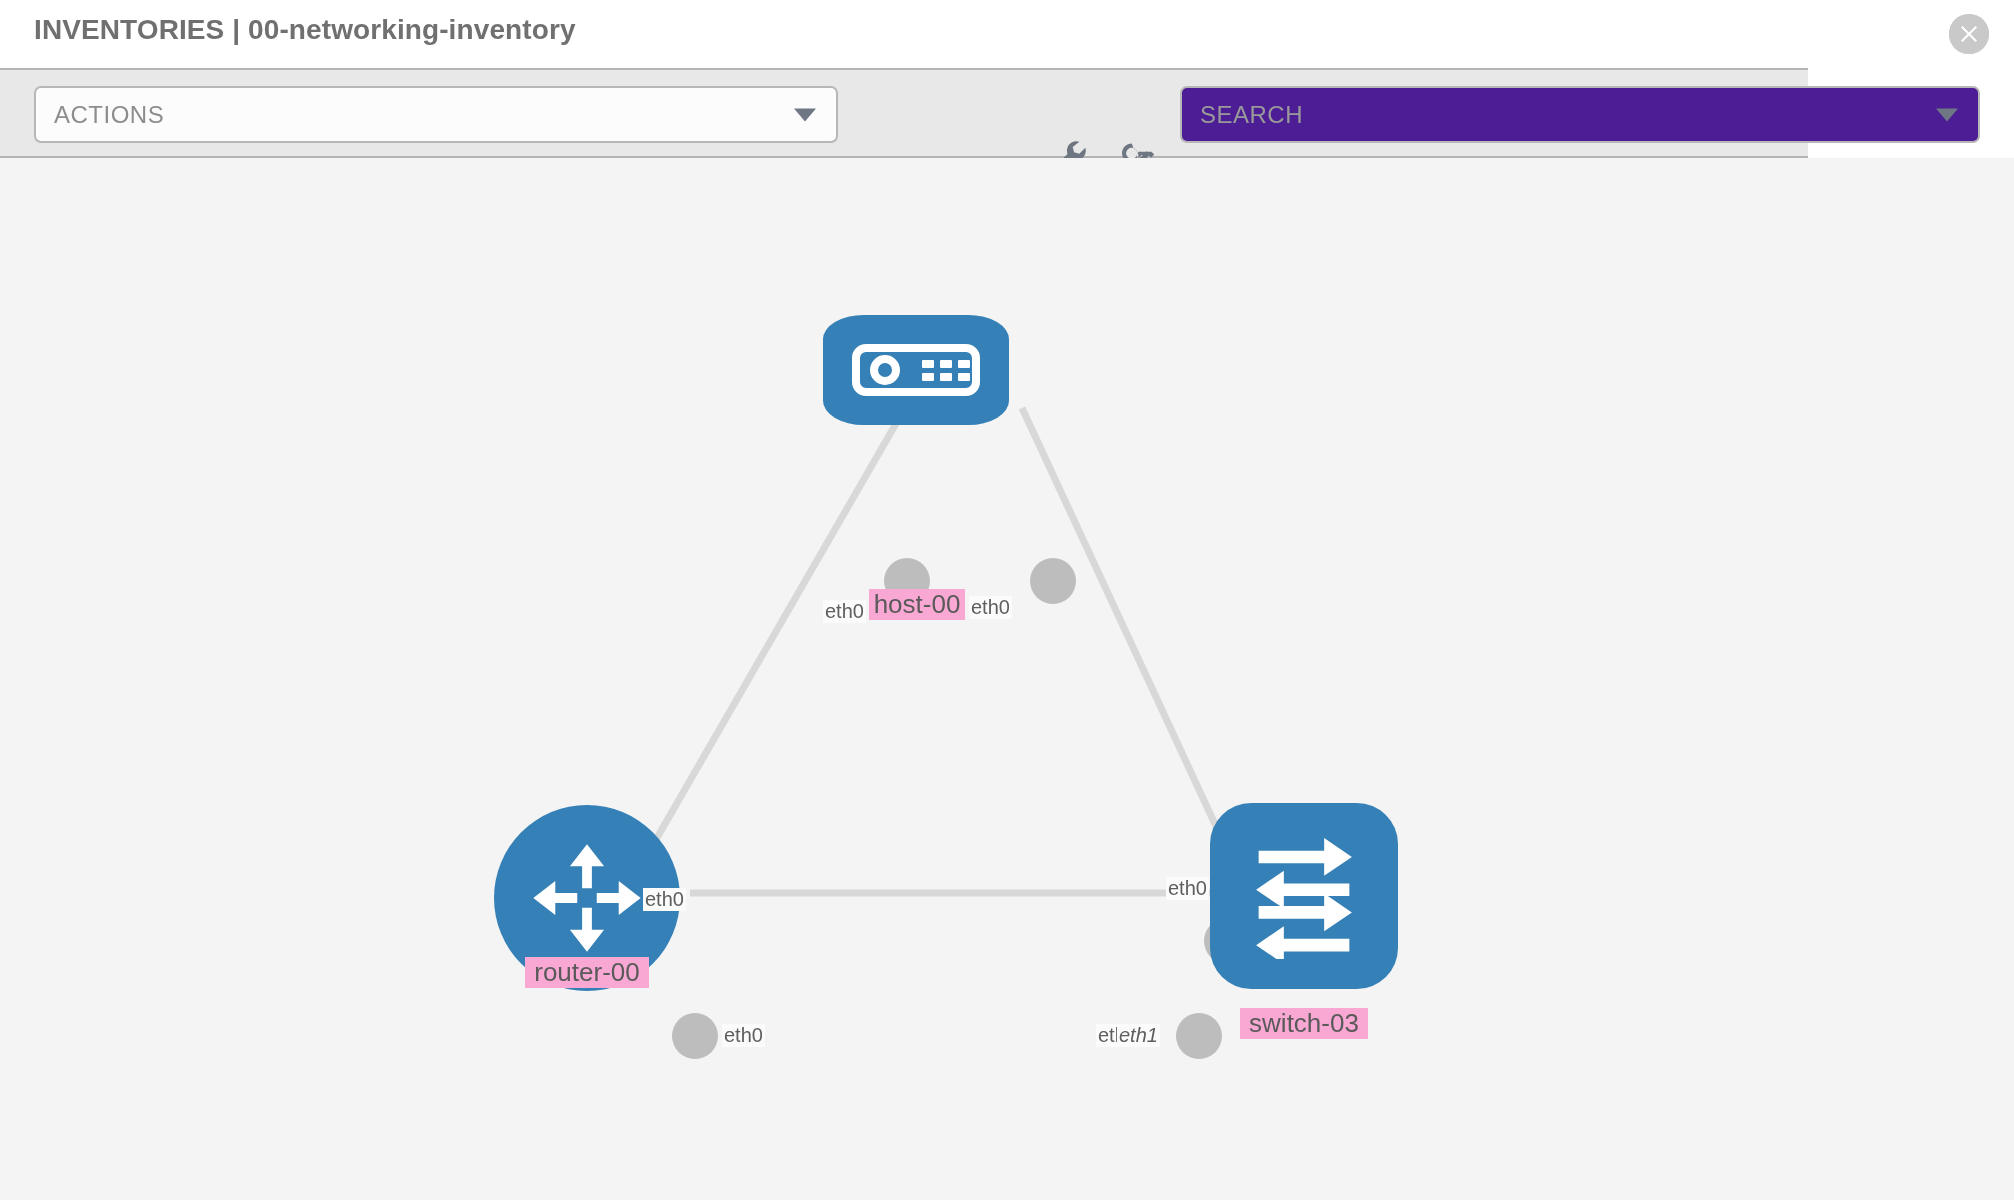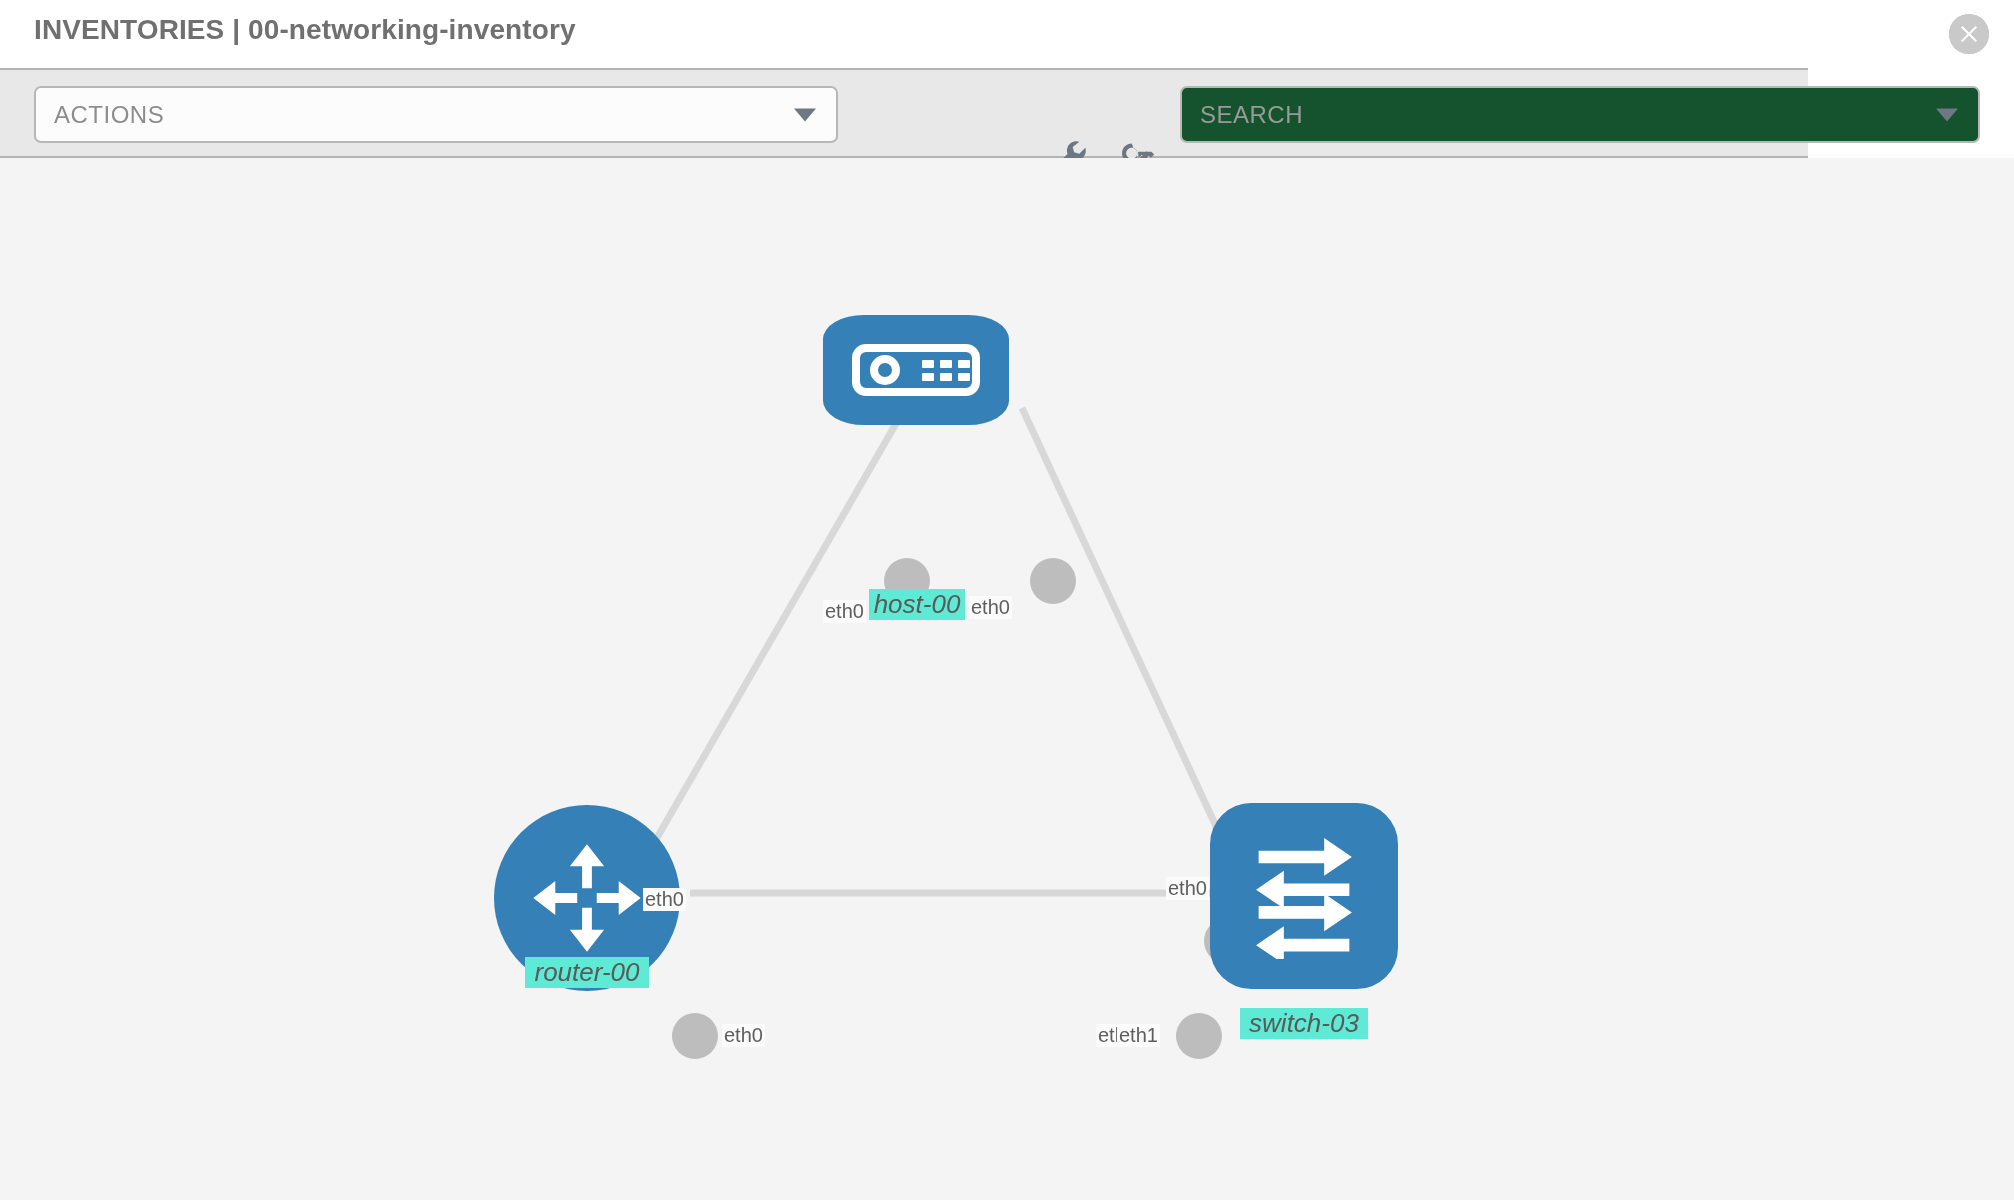--- a/index.html
+++ b/index.html
@@ -56,21 +56,21 @@
   .tool-icon {
     position: absolute; top: 90px; transform: translateY(-50%);
     cursor: pointer;
   }
   .tool-icon.wrench { left: 1046px; }
   .tool-icon.key    { left: 1115px; }
 
   .search-box {
     position: absolute; left: 1180px; top: 16px;
     width: 800px; height: 57px;
-    background: #14532d;
+    background: #4c1d95;
     border: 2px solid #b7b7b7; border-radius: 7px;
     cursor: text;
     padding-left: 16px;
   }
   .search-box .label {
     position: absolute; left: 18px; top: 13px;
     font-size: 24px; color: #9a9a9a; letter-spacing: 0.5px;
   }
 
   
@@ -82,24 +82,23 @@
   }
   .topology-svg { position: absolute; left: 0; top: 0; }
 
   .node { position: absolute; }
   .node-shape { position: absolute; background: #3580b7; }
   .node-shape.circle { border-radius: 50%; }
   .node-shape.rounded { border-radius: 22%; }
   .node-label {
     position: absolute; white-space: nowrap;
     font-size: 26px; color: #5a5a5a;
-    background: #5eead4;
+    background: #f9a8d4;
     padding: 0 2px;
     text-align: center;
-    font-style: italic;
   }
   .port {
     position: absolute; width: 46px; height: 46px;
     border-radius: 50%; background: #bdbdbd;
   }
   .edge-label {
     position: absolute; white-space: nowrap;
     font-size: 20px; color: #5e5e5e;
     background: #fbfbfb;
     padding: 0 2px;
@@ -237,17 +236,17 @@
       </svg>
     </div>
     <span class="node-label" style="left:1240px; top:850px; width:128px;">switch-03</span>
 
     <span class="edge-label" style="left:823px; top:442px;">eth0</span>
     <span class="edge-label" style="left:969px; top:438px;">eth0</span>
     <span class="edge-label" style="left:643px; top:730px;">eth0</span>
     <span class="edge-label" style="left:1166px; top:719px;">eth0</span>
     <span class="edge-label" style="left:722px; top:866px;">eth0</span>
     <span class="edge-label" style="left:1096px; top:866px;">eth0</span>
-    <span class="edge-label" style="left:1117px; top:866px;">eth1</span>
+    <span class="edge-label" style="left:1117px; top:866px;font-style:italic;">eth1</span>
 
 
   </div>
 </div>
 
 </body></html>

